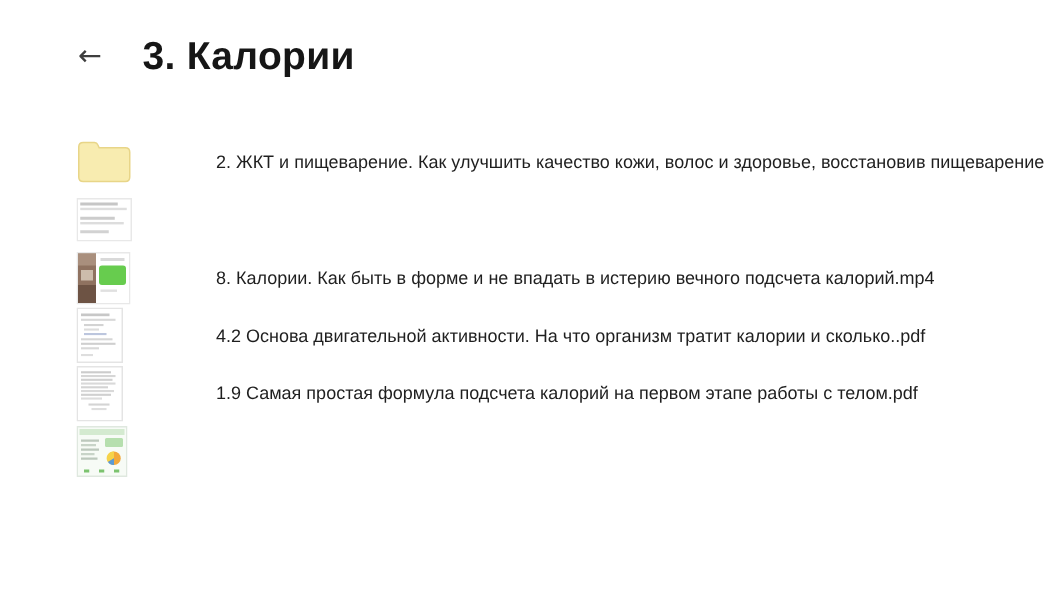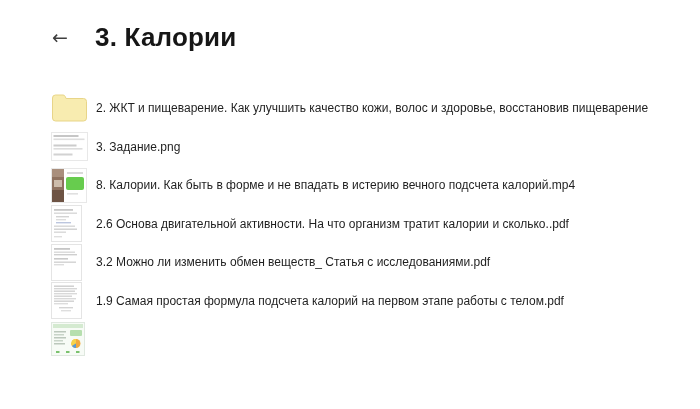--- a/index.html
+++ b/index.html
@@ -29,20 +29,21 @@
     font-size:26px;font-weight:700;color:#161616;
     letter-spacing:0.2px;
     line-height:32px;
   }
   
   .file-list{margin:35px 0 0 51px;}
   .row{
     display:flex;align-items:center;
     height:38.5px;
     cursor:pointer;
+    gap:48px;
   }
   .icon-wrap{
     width:38px;min-width:38px;height:38px;
     display:flex;align-items:center;justify-content:flex-start;
   }
   .label{
     margin-left:7px;
     font-size:12px;color:#1f1f1f;
     white-space:nowrap;
   }
@@ -74,21 +75,20 @@
       <span class="icon-wrap">
         <svg width="37" height="29" viewBox="0 0 37 29">
           <rect x="0.5" y="0.5" width="36" height="28" fill="#ffffff" stroke="#e8e8e8"></rect>
           <rect x="2.5" y="3" width="25" height="2" fill="#c6c6c6"></rect>
           <rect x="2.5" y="6.5" width="31" height="1.6" fill="#dedede"></rect>
           <rect x="2.5" y="12.5" width="23" height="2" fill="#cccccc"></rect>
           <rect x="2.5" y="16" width="29" height="1.6" fill="#dddddd"></rect>
           <rect x="2.5" y="21.5" width="19" height="2" fill="#d2d2d2"></rect>
         </svg>
       </span>
-      <span class="label">3. Задание.png</span>
     </div>
 
     <div class="row">
       <span class="icon-wrap">
         <svg width="36" height="35" viewBox="0 0 36 35">
           <rect x="0.5" y="0.5" width="35" height="34" fill="#ffffff" stroke="#e8e8e8"></rect>
           <rect x="1" y="1" width="12" height="33" fill="#8f7260"></rect>
           <rect x="1" y="1" width="12" height="8" fill="#a98f7d"></rect>
           <rect x="3" y="12" width="8" height="7" fill="#cdbcab"></rect>
           <rect x="1" y="22" width="12" height="12" fill="#6d5344"></rect>
@@ -108,37 +108,23 @@
           <rect x="3" y="7.5" width="23" height="1.4" fill="#d8d8d8"></rect>
           <rect x="5" y="11" width="13" height="1.4" fill="#d3d3d3"></rect>
           <rect x="5" y="14" width="10" height="1.4" fill="#dcdcdc"></rect>
           <rect x="5" y="17" width="15" height="1.4" fill="#bcc6de"></rect>
           <rect x="3" y="20.5" width="21" height="1.4" fill="#d6d6d6"></rect>
           <rect x="3" y="23.5" width="23" height="1.4" fill="#cfcfcf"></rect>
           <rect x="3" y="26.5" width="12" height="1.4" fill="#d8d8d8"></rect>
           <rect x="3" y="31" width="8" height="1.4" fill="#dedede"></rect>
         </svg>
       </span>
-      <span class="label">2.6 Основа двигательной активности. На что организм тратит калории и сколько..pdf</span>
+      <span class="label">4.2 Основа двигательной активности. На что организм тратит калории и сколько..pdf</span>
     </div>
 
-    <div class="row">
-      <span class="icon-wrap">
-        <svg width="31" height="37" viewBox="0 0 31 37">
-          <rect x="0.5" y="0.5" width="30" height="36" fill="#ffffff" stroke="#e4e4e4"></rect>
-          <rect x="3" y="4" width="16" height="1.8" fill="#c6c6c6"></rect>
-          <rect x="3" y="7.5" width="21" height="1.4" fill="#d9d9d9"></rect>
-          <rect x="3" y="10" width="23" height="1.4" fill="#cfcfcf"></rect>
-          <rect x="3" y="14" width="14" height="1.6" fill="#c9c9c9"></rect>
-          <rect x="3" y="17.5" width="22" height="1.4" fill="#d2d2d2"></rect>
-          <rect x="3" y="20" width="10" height="1.4" fill="#dddddd"></rect>
-        </svg>
-      </span>
-      <span class="label">3.2 Можно ли изменить обмен веществ_ Статья с исследованиями.pdf</span>
-    </div>
 
     <div class="row">
       <span class="icon-wrap">
         <svg width="31" height="37" viewBox="0 0 31 37">
           <rect x="0.5" y="0.5" width="30" height="36" fill="#ffffff" stroke="#e4e4e4"></rect>
           <rect x="3" y="3.5" width="20" height="1.4" fill="#cccccc"></rect>
           <rect x="3" y="6" width="23" height="1.4" fill="#d6d6d6"></rect>
           <rect x="3" y="8.5" width="21" height="1.4" fill="#d0d0d0"></rect>
           <rect x="3" y="11" width="23" height="1.4" fill="#d9d9d9"></rect>
           <rect x="3" y="13.5" width="18" height="1.4" fill="#d3d3d3"></rect>

